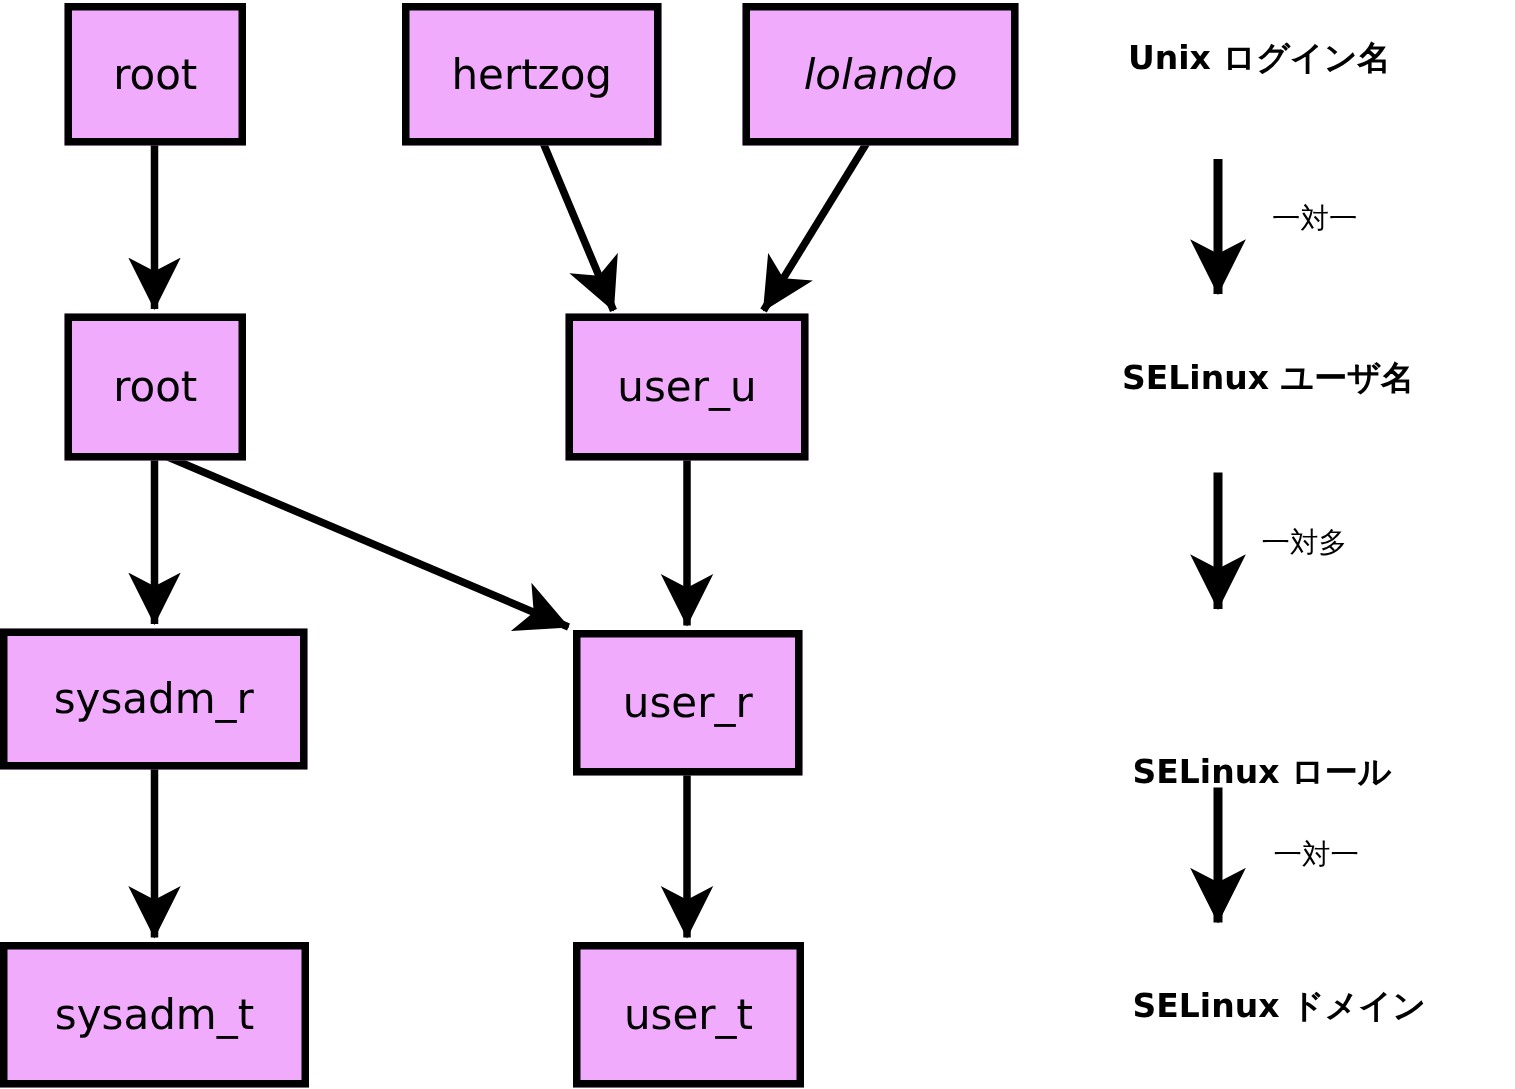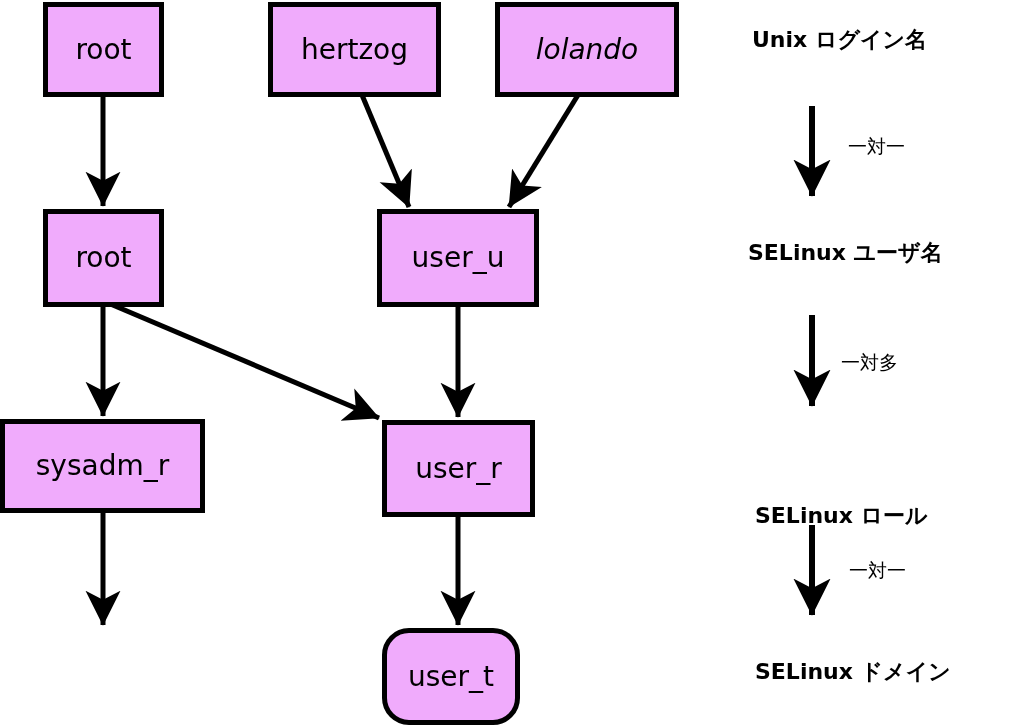--- a/index.html
+++ b/index.html
@@ -69,21 +69,22 @@
   <div class="node" style="left:43px;top:2px;width:121px;height:95px;">root</div>
   <div class="node" style="left:268px;top:2px;width:173px;height:95px;">hertzog</div>
   <div class="node" style="left:495px;top:2px;width:184px;height:95px;font-style:italic;">lolando</div>
 
   <div class="node" style="left:43px;top:209px;width:121px;height:98px;">root</div>
   <div class="node" style="left:377px;top:209px;width:162px;height:98px;">user_u</div>
 
   <div class="node" style="left:0px;top:419px;width:205px;height:94px;">sysadm_r</div>
   <div class="node" style="left:382px;top:420px;width:153px;height:97px;">user_r</div>
 
-  <div class="node" style="left:382px;top:628px;width:138px;height:97px;border-radius:27px;">user_t</div>
+  <div class="node" style="left:0px;top:628px;width:206px;height:97px;">sysadm_t</div>
+  <div class="node" style="left:382px;top:628px;width:154px;height:97px;">user_t</div>
 
   <div class="legend-level" style="left:752px;top:27px;">Unix ログイン名</div>
   <div class="legend-rel" style="left:848px;top:136px;">一対一</div>
   <div class="legend-level" style="left:748px;top:240px;">SELinux ユーザ名</div>
   <div class="legend-rel" style="left:841px;top:352px;">一対多</div>
   <div class="legend-level" style="left:755px;top:455px;margin-top:48px;">SELinux ロール</div>
   <div class="legend-rel" style="left:849px;top:560px;">一対一</div>
   <div class="legend-level" style="left:755px;top:659px;">SELinux ドメイン</div>
 
 </div>

